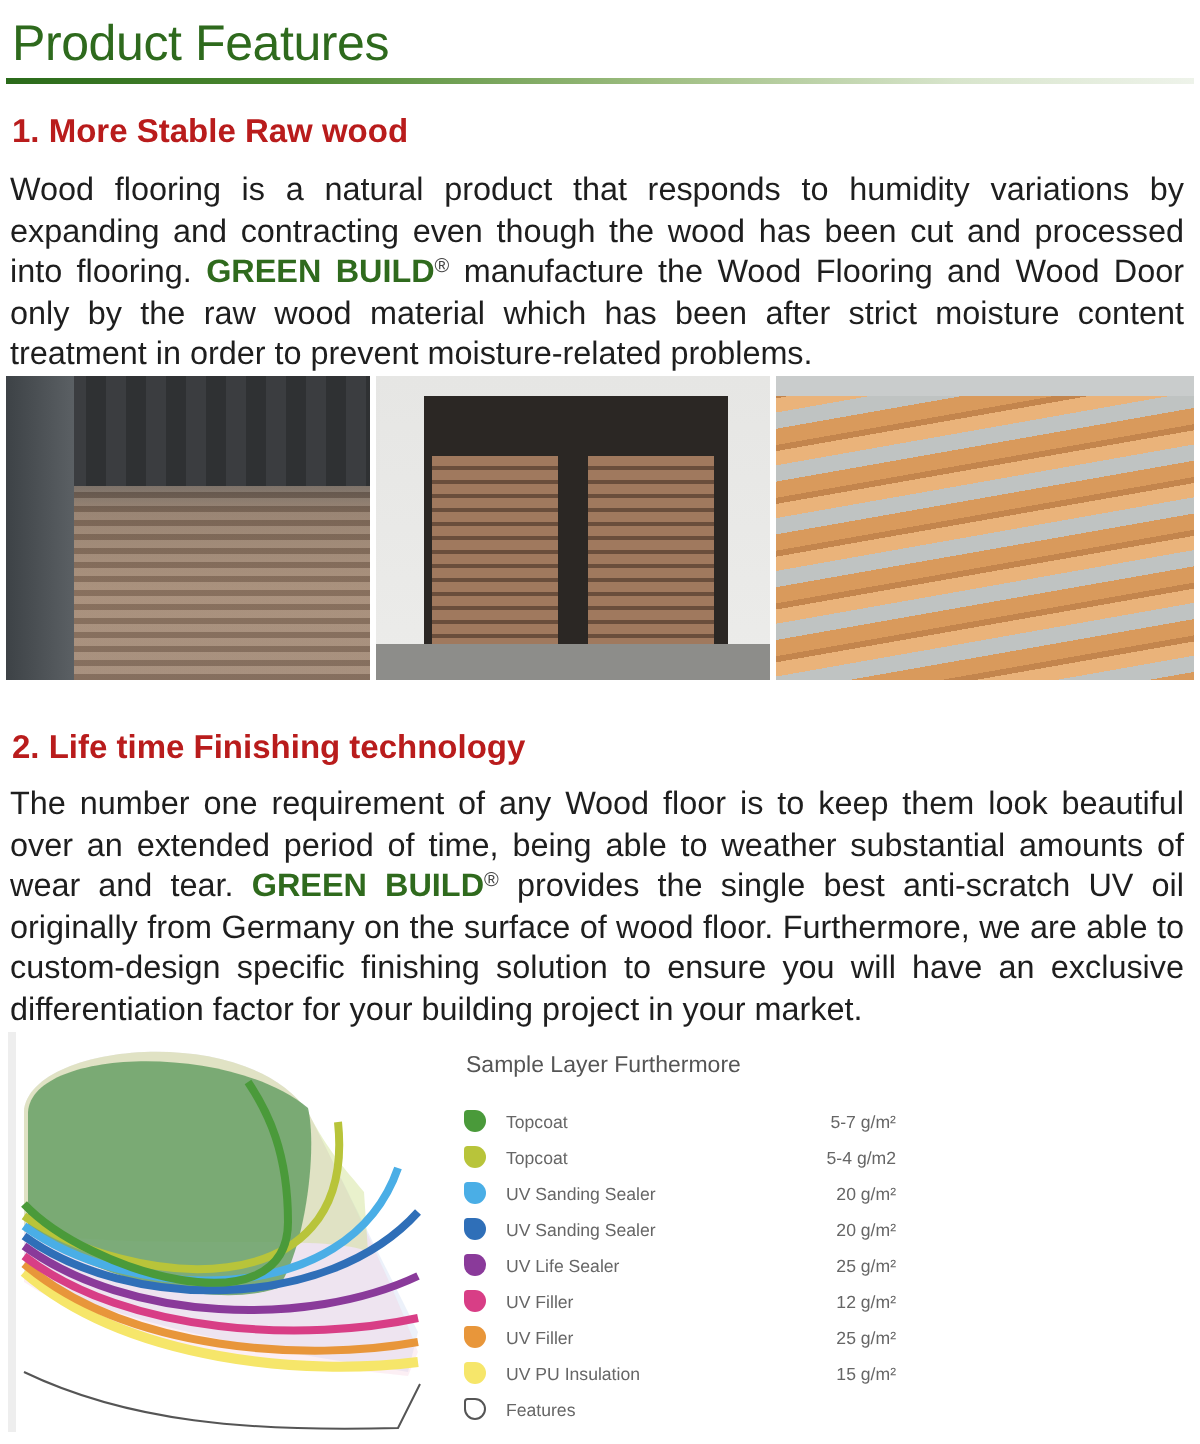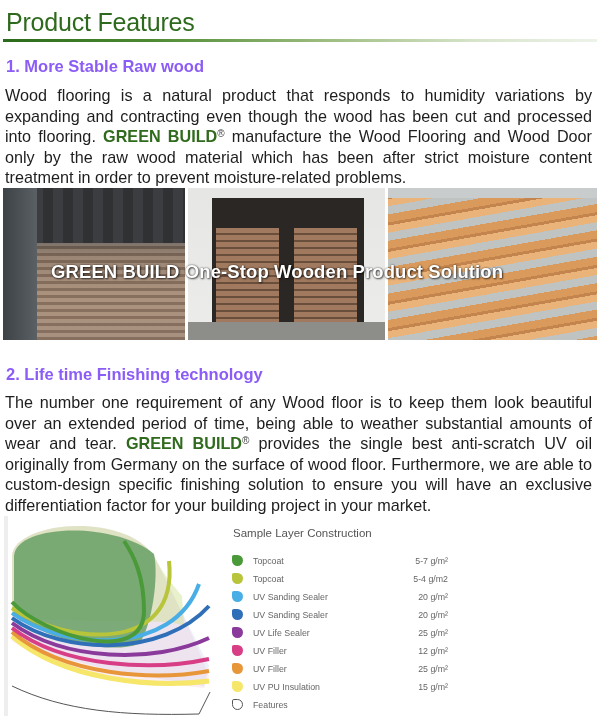--- a/index.html
+++ b/index.html
@@ -8,21 +8,21 @@
 
   .page-title {
     position: absolute; left: 6px; top: 8px;
     font-size: 25px; font-weight: normal; color: #2e6a1d; letter-spacing: -0.2px;
   }
   .title-rule {
     position: absolute; left: 3px; top: 39px; width: 594px; height: 3px;
     background: linear-gradient(to right, #2a6a1a 0%, #4e8a32 25%, #9fbe82 55%, #d8e5cc 80%, #eef3ea 100%);
   }
   .section-heading {
-    position: absolute; left: 6px; font-size: 16.5px; font-weight: bold; color: #8b5cf6;
+    position: absolute; left: 6px; font-size: 16.5px; font-weight: bold; color: #b91c1c;
   }
   .para {
     position: absolute; left: 5px; width: 587px;
     font-size: 16.2px; line-height: 20.5px; text-align: justify; color: #1e1e1e;
   }
   .brand { color: #2f6a1d; font-weight: bold; }
   .brand sup { font-size: 10px; font-weight: normal; color: #444; vertical-align: top; position: relative; top: -2px; }
 
   
   .banner { position: absolute; left: 3px; top: 188px; width: 594px; height: 152px; }
@@ -103,21 +103,20 @@
 <div class="banner">
   <div class="photo photo1"></div>
   <div class="photo photo2">
     <div class="door">
       <div class="stack" style="left:4px;"></div>
       <div class="stack" style="left:82px;"></div>
     </div>
     <div class="floor"></div>
   </div>
   <div class="photo photo3"></div>
-  <div class="banner-caption">GREEN BUILD  One-Stop Wooden Product Solution</div>
 </div>
 
 <div class="section-heading" style="top:365px;">2. Life time Finishing technology</div>
 <div class="para" style="top:392px;"><span>The number one requirement of any Wood floor is to keep them look beautiful over an extended period of time, being able to weather substantial amounts of wear and tear. </span><span class="brand"><span>GREEN BUILD</span><sup>®</sup></span><span> provides the single best anti-scratch UV oil originally from Germany on the surface of wood floor. Furthermore, we are able to custom-design specific finishing solution to ensure you will have an exclusive differentiation factor for your building project in your market.</span></div>
 
 <div class="diagram">
   <svg width="212" height="200" viewBox="0 0 212 200">
     <defs>
       <linearGradient id="fadeBand" x1="0" y1="0" x2="1" y2="0">
         <stop offset="0" stop-color="#ffffff" stop-opacity="0"></stop>
@@ -139,21 +138,21 @@
     <path d="M8,102 C60,140 160,140 205,90" stroke="#2f6fb8" stroke-width="4" fill="none"></path>
     <path d="M8,97 C60,135 170,140 195,68" stroke="#4aaee6" stroke-width="4" fill="none"></path>
     <path d="M8,92 C60,128 175,140 165,45" stroke="#b8c43a" stroke-width="4" fill="none"></path>
     <path d="M8,86 C40,120 140,150 140,95 C140,60 130,40 120,25" stroke="#4a9a3a" stroke-width="4" fill="none"></path>
 
     <path d="M8,170 C60,195 120,200 195,198 L206,176" stroke="#555555" stroke-width="1" fill="none"></path>
     <line x1="8" y1="170" x2="8" y2="170" stroke="#555"></line>
   </svg>
 </div>
 
-<div class="legend-title">Sample Layer Construction</div>
+<div class="legend-title">Sample Layer Furthermore</div>
 
 <div class="legend-row" style="top:553px;">
   <span class="swatch" style="background:#4a9a3a;"></span>
   <span class="label">Topcoat</span>
   <span class="value">5-7 g/m²</span>
 </div>
 <div class="legend-row" style="top:571px;">
   <span class="swatch" style="background:#b8c43a;"></span>
   <span class="label">Topcoat</span>
   <span class="value">5-4 g/m2</span>

